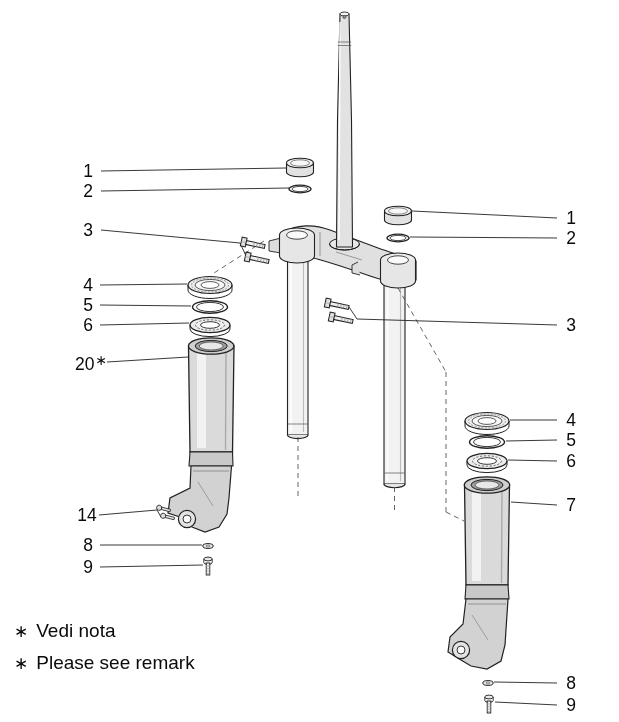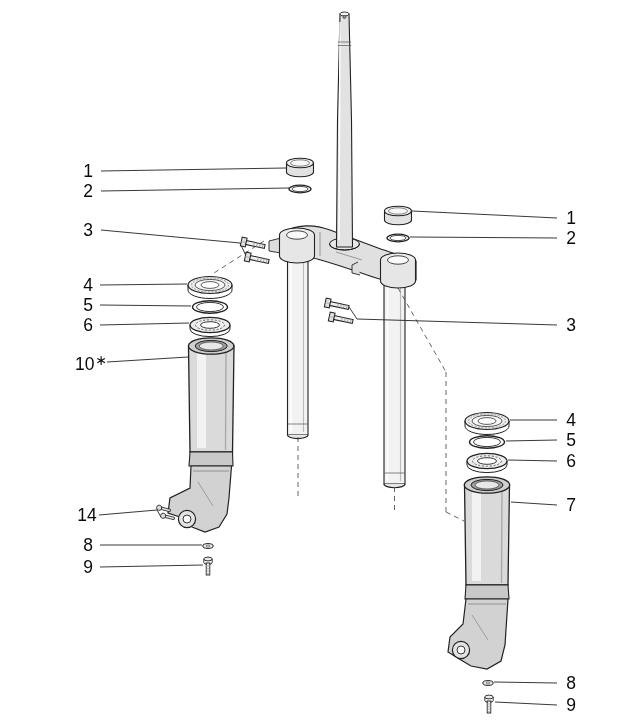--- a/index.html
+++ b/index.html
@@ -223,29 +223,35 @@
       <use href="#small-bolt" transform="translate(489,704)"></use>
     </g>
   </svg>
 
   <div class="callout" style="left:88px;top:172px">1</div>
   <div class="callout" style="left:88px;top:192px">2</div>
   <div class="callout" style="left:88px;top:231px">3</div>
   <div class="callout" style="left:88px;top:286px">4</div>
   <div class="callout" style="left:88px;top:306px">5</div>
   <div class="callout" style="left:88px;top:326px">6</div>
-  <div class="callout" style="left:91px;top:363px"><span>10</span><sup>∗</sup></div>
+  <div class="callout" style="left:91px;top:363px"><span>20</span><sup>∗</sup></div>
   <div class="callout" style="left:87px;top:516px">14</div>
   <div class="callout" style="left:88px;top:546px">8</div>
   <div class="callout" style="left:88px;top:568px">9</div>
 
   <div class="callout" style="left:571px;top:219px">1</div>
   <div class="callout" style="left:571px;top:239px">2</div>
   <div class="callout" style="left:571px;top:326px">3</div>
   <div class="callout" style="left:571px;top:421px">4</div>
   <div class="callout" style="left:571px;top:441px">5</div>
   <div class="callout" style="left:571px;top:462px">6</div>
   <div class="callout" style="left:571px;top:506px">7</div>
   <div class="callout" style="left:571px;top:684px">8</div>
   <div class="callout" style="left:571px;top:706px">9</div>
 
+  <div class="note" style="left:14px;top:621px">
+    <span class="marker">∗</span><span>Vedi nota</span>
+  </div>
+  <div class="note" style="left:14px;top:653px">
+    <span class="marker">∗</span><span>Please see remark</span>
+  </div>
 
 </div>
 
 </body></html>

